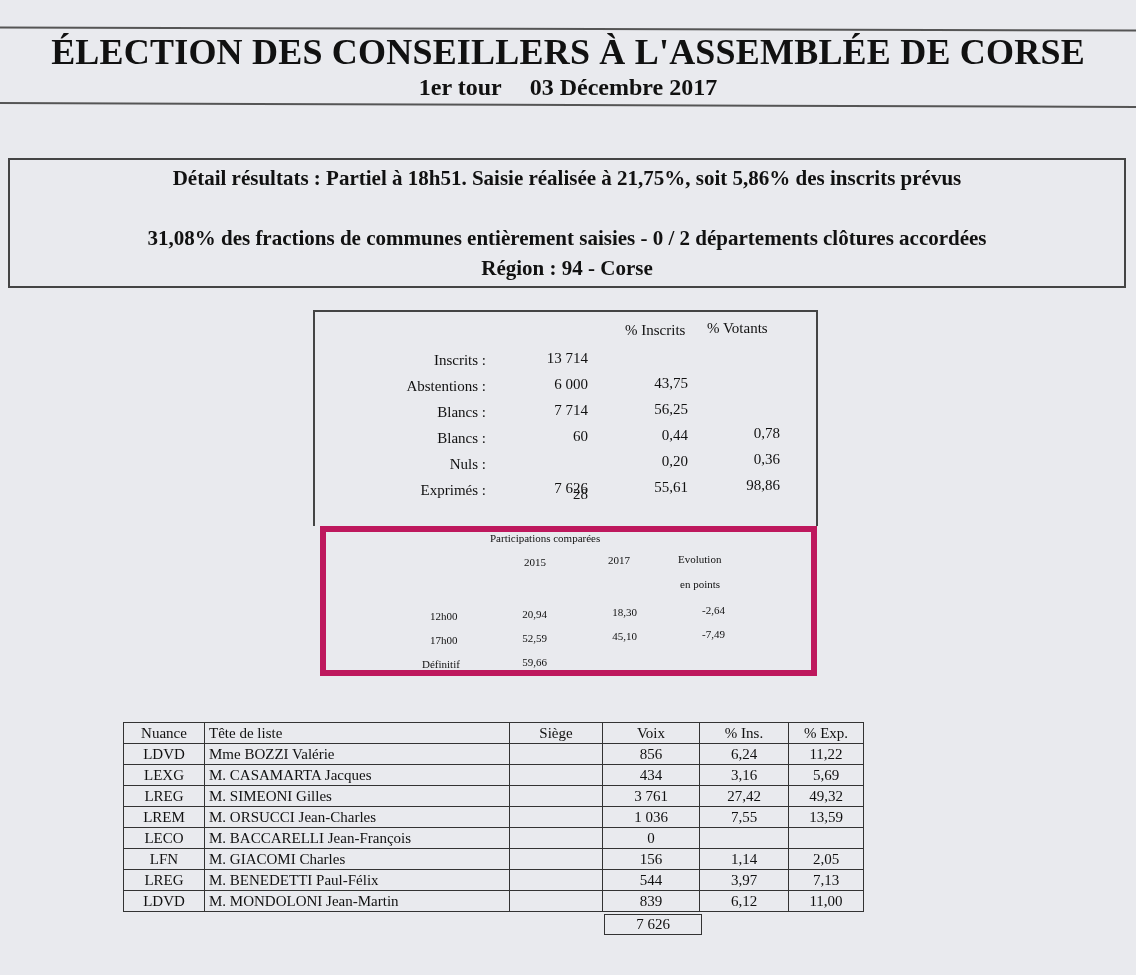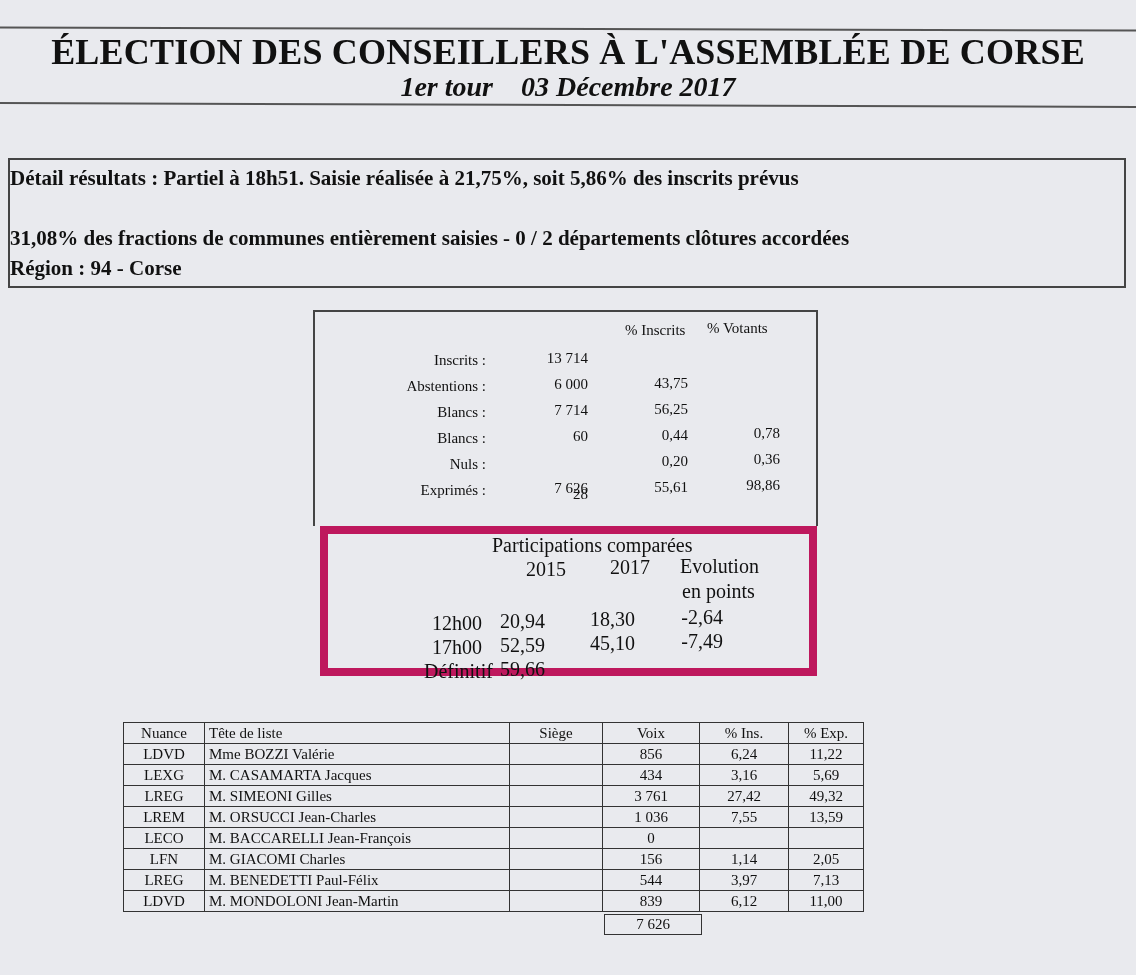--- a/index.html
+++ b/index.html
@@ -9,40 +9,40 @@
     font-family: "Liberation Serif", "DejaVu Serif", serif;
     color: #111;
     position: relative;
   }
   .hline { position: absolute; height: 2px; background: #555; }
   .title-block {
     position: absolute; left: 0; width: 1136px; top: 34px; text-align: center;
     font-weight: bold;
   }
   .title-block .t1 { font-size: 36px; letter-spacing: 0.2px; line-height: 36px; }
-  .title-block .t2 { font-size: 28px; line-height: 34px; font-style: italic; }
+  .title-block .t2 { font-size: 24px; line-height: 34px; }
   .title-block .t2 span + span { margin-left: 28px; }
 
   .detail-box {
     position: absolute; left: 8px; top: 158px; width: 1118px; height: 130px;
     border: 2px solid #444; box-sizing: border-box;
-    font-weight: bold;
+    text-align: center; font-weight: bold;
   }
   .detail-box .l1 { position: absolute; top: 6px; left: 0; right: 0; font-size: 21px; }
   .detail-box .l2 { position: absolute; top: 66px; left: 0; right: 0; font-size: 21px; }
   .detail-box .l3 { position: absolute; top: 96px; left: 0; right: 0; font-size: 21px; }
 
   .stats-box {
     position: absolute; left: 313px; top: 310px; width: 505px; height: 216px;
     border: 2px solid #444; border-bottom: none; box-sizing: border-box;
     font-size: 15px;
   }
   .part-box {
     position: absolute; left: 320px; top: 526px; width: 497px; height: 150px;
-    border: 8px solid #be185d; box-sizing: border-box; font-size: 20px;
+    border: 6px solid #be185d; box-sizing: border-box; font-size: 11px;
   }
   .abs { position: absolute; white-space: nowrap; }
   .r { text-align: right; }
 
   table.results {
     position: absolute; left: 123px; top: 722px;
     border-collapse: collapse; font-size: 15px;
   }
   table.results td, table.results th {
     border: 1.5px solid #333; height: 20px; padding: 0 4px; font-weight: normal;

